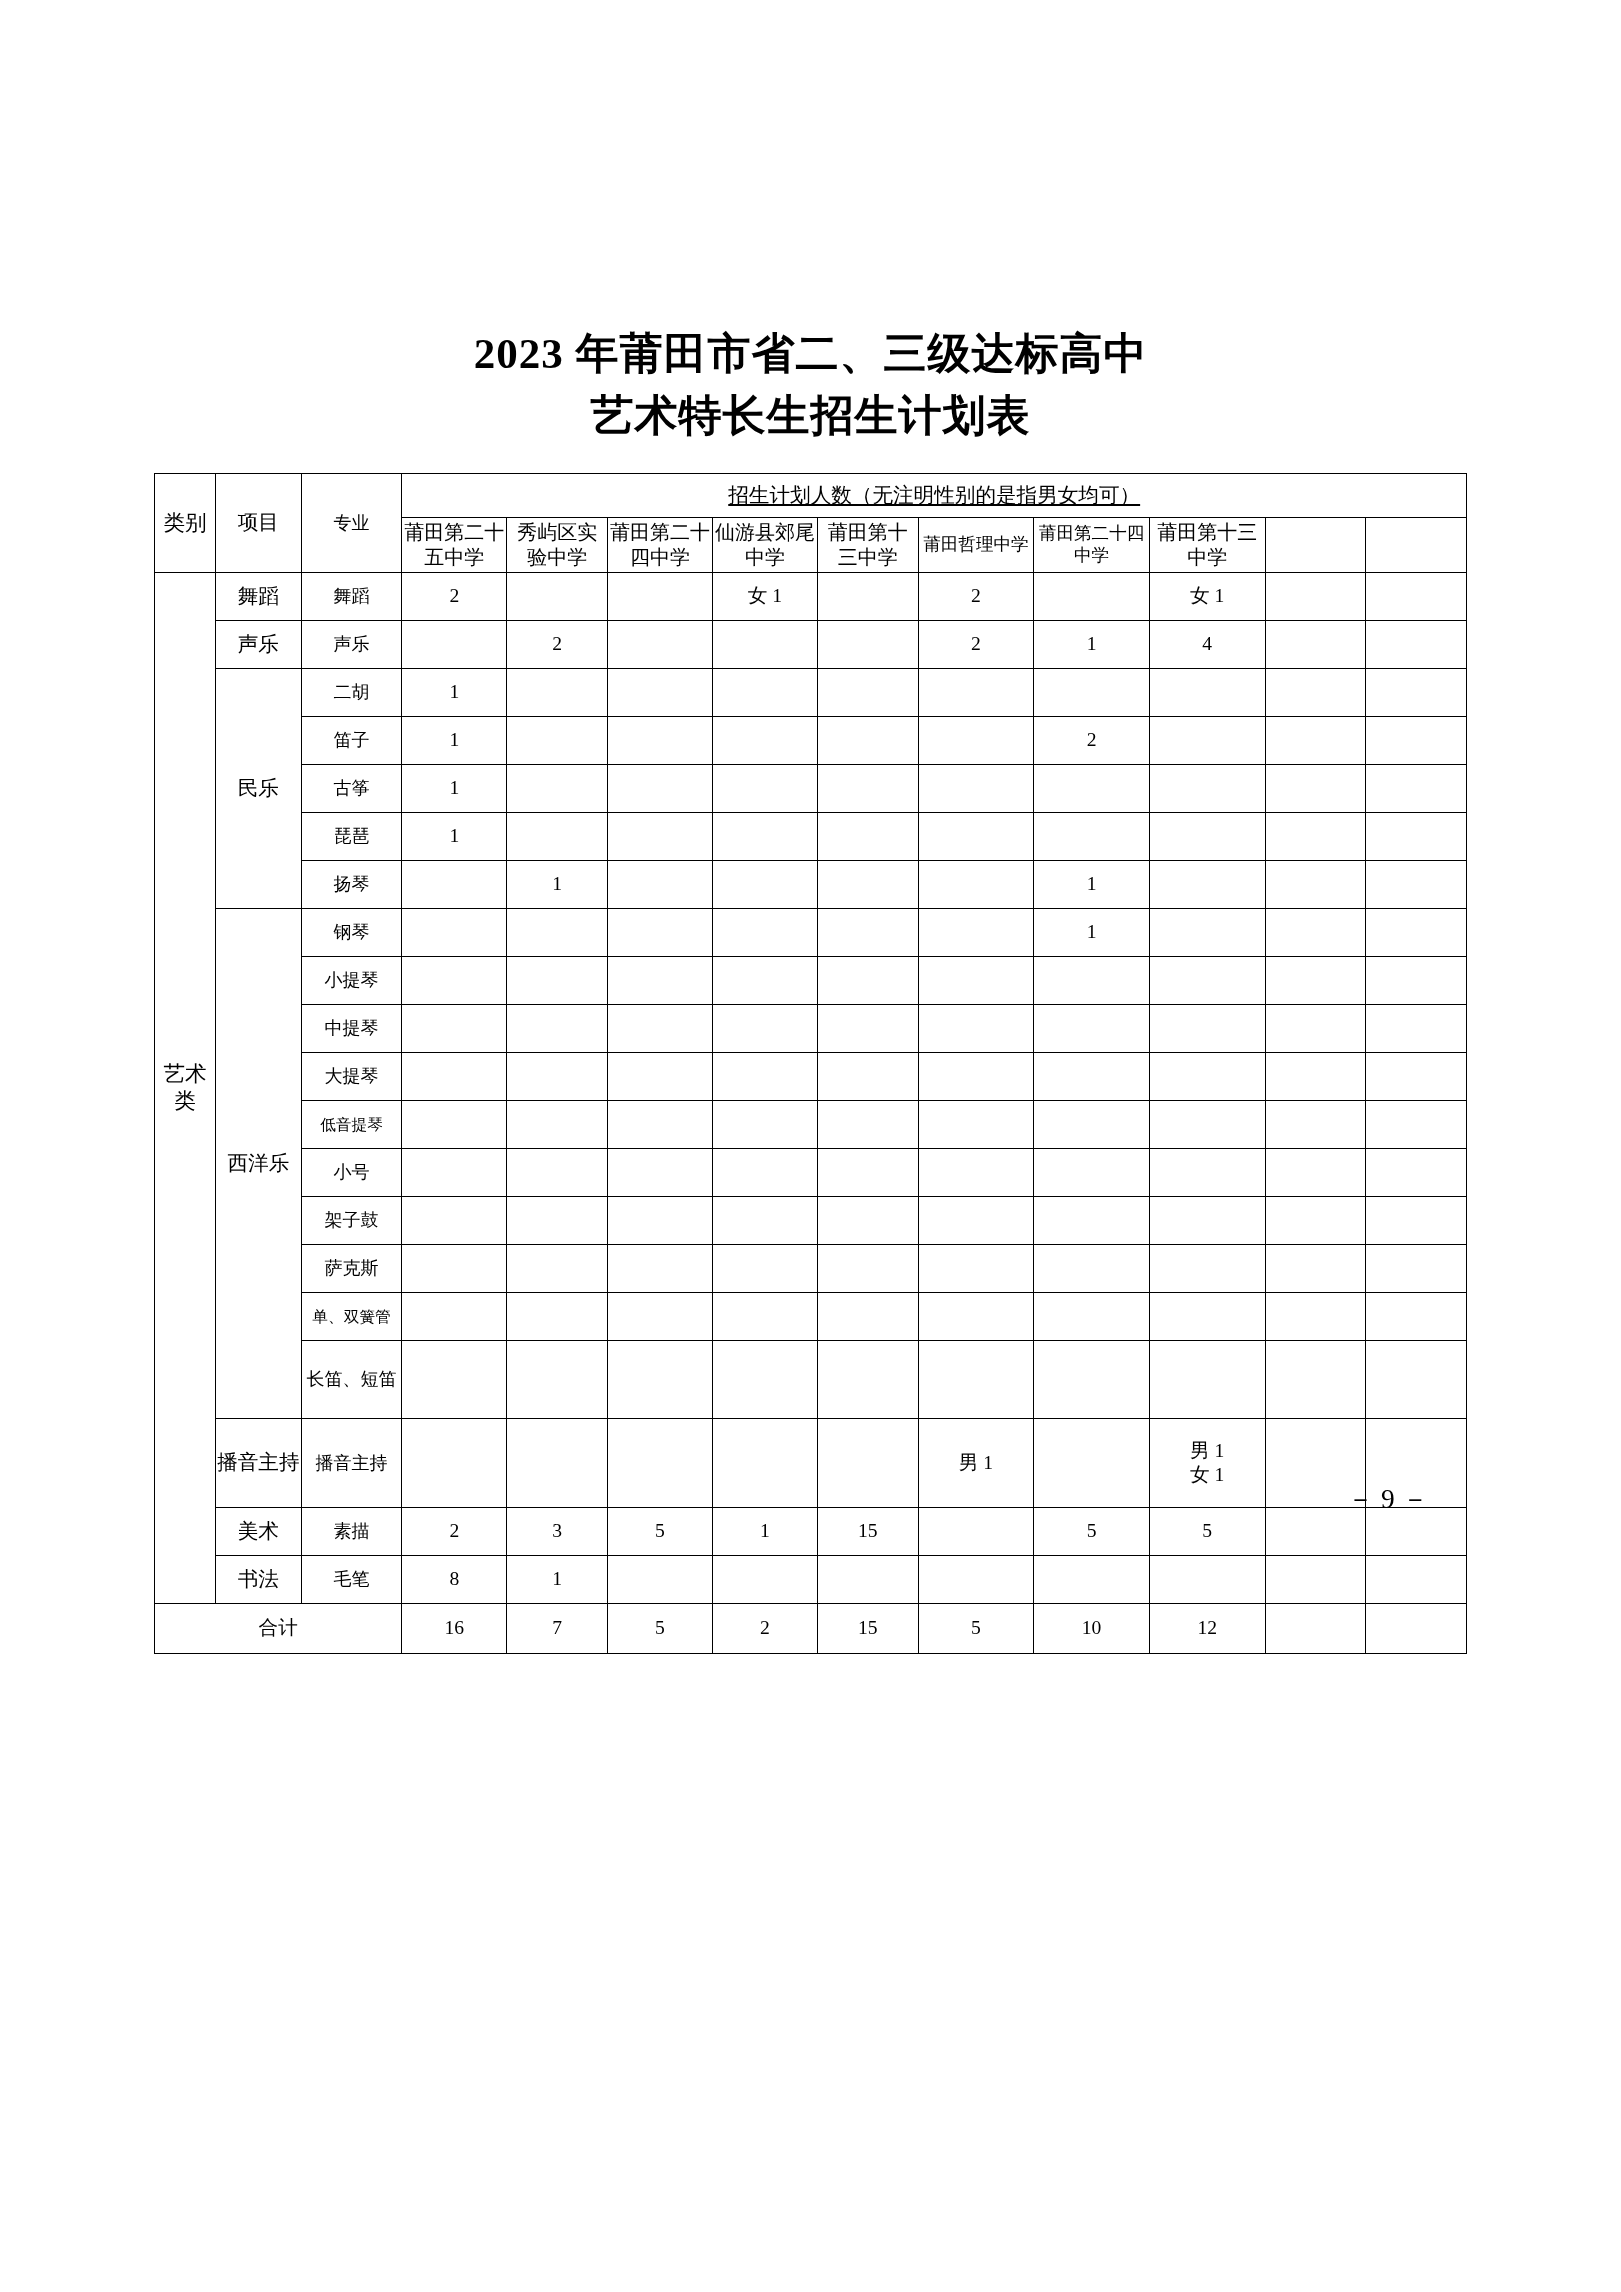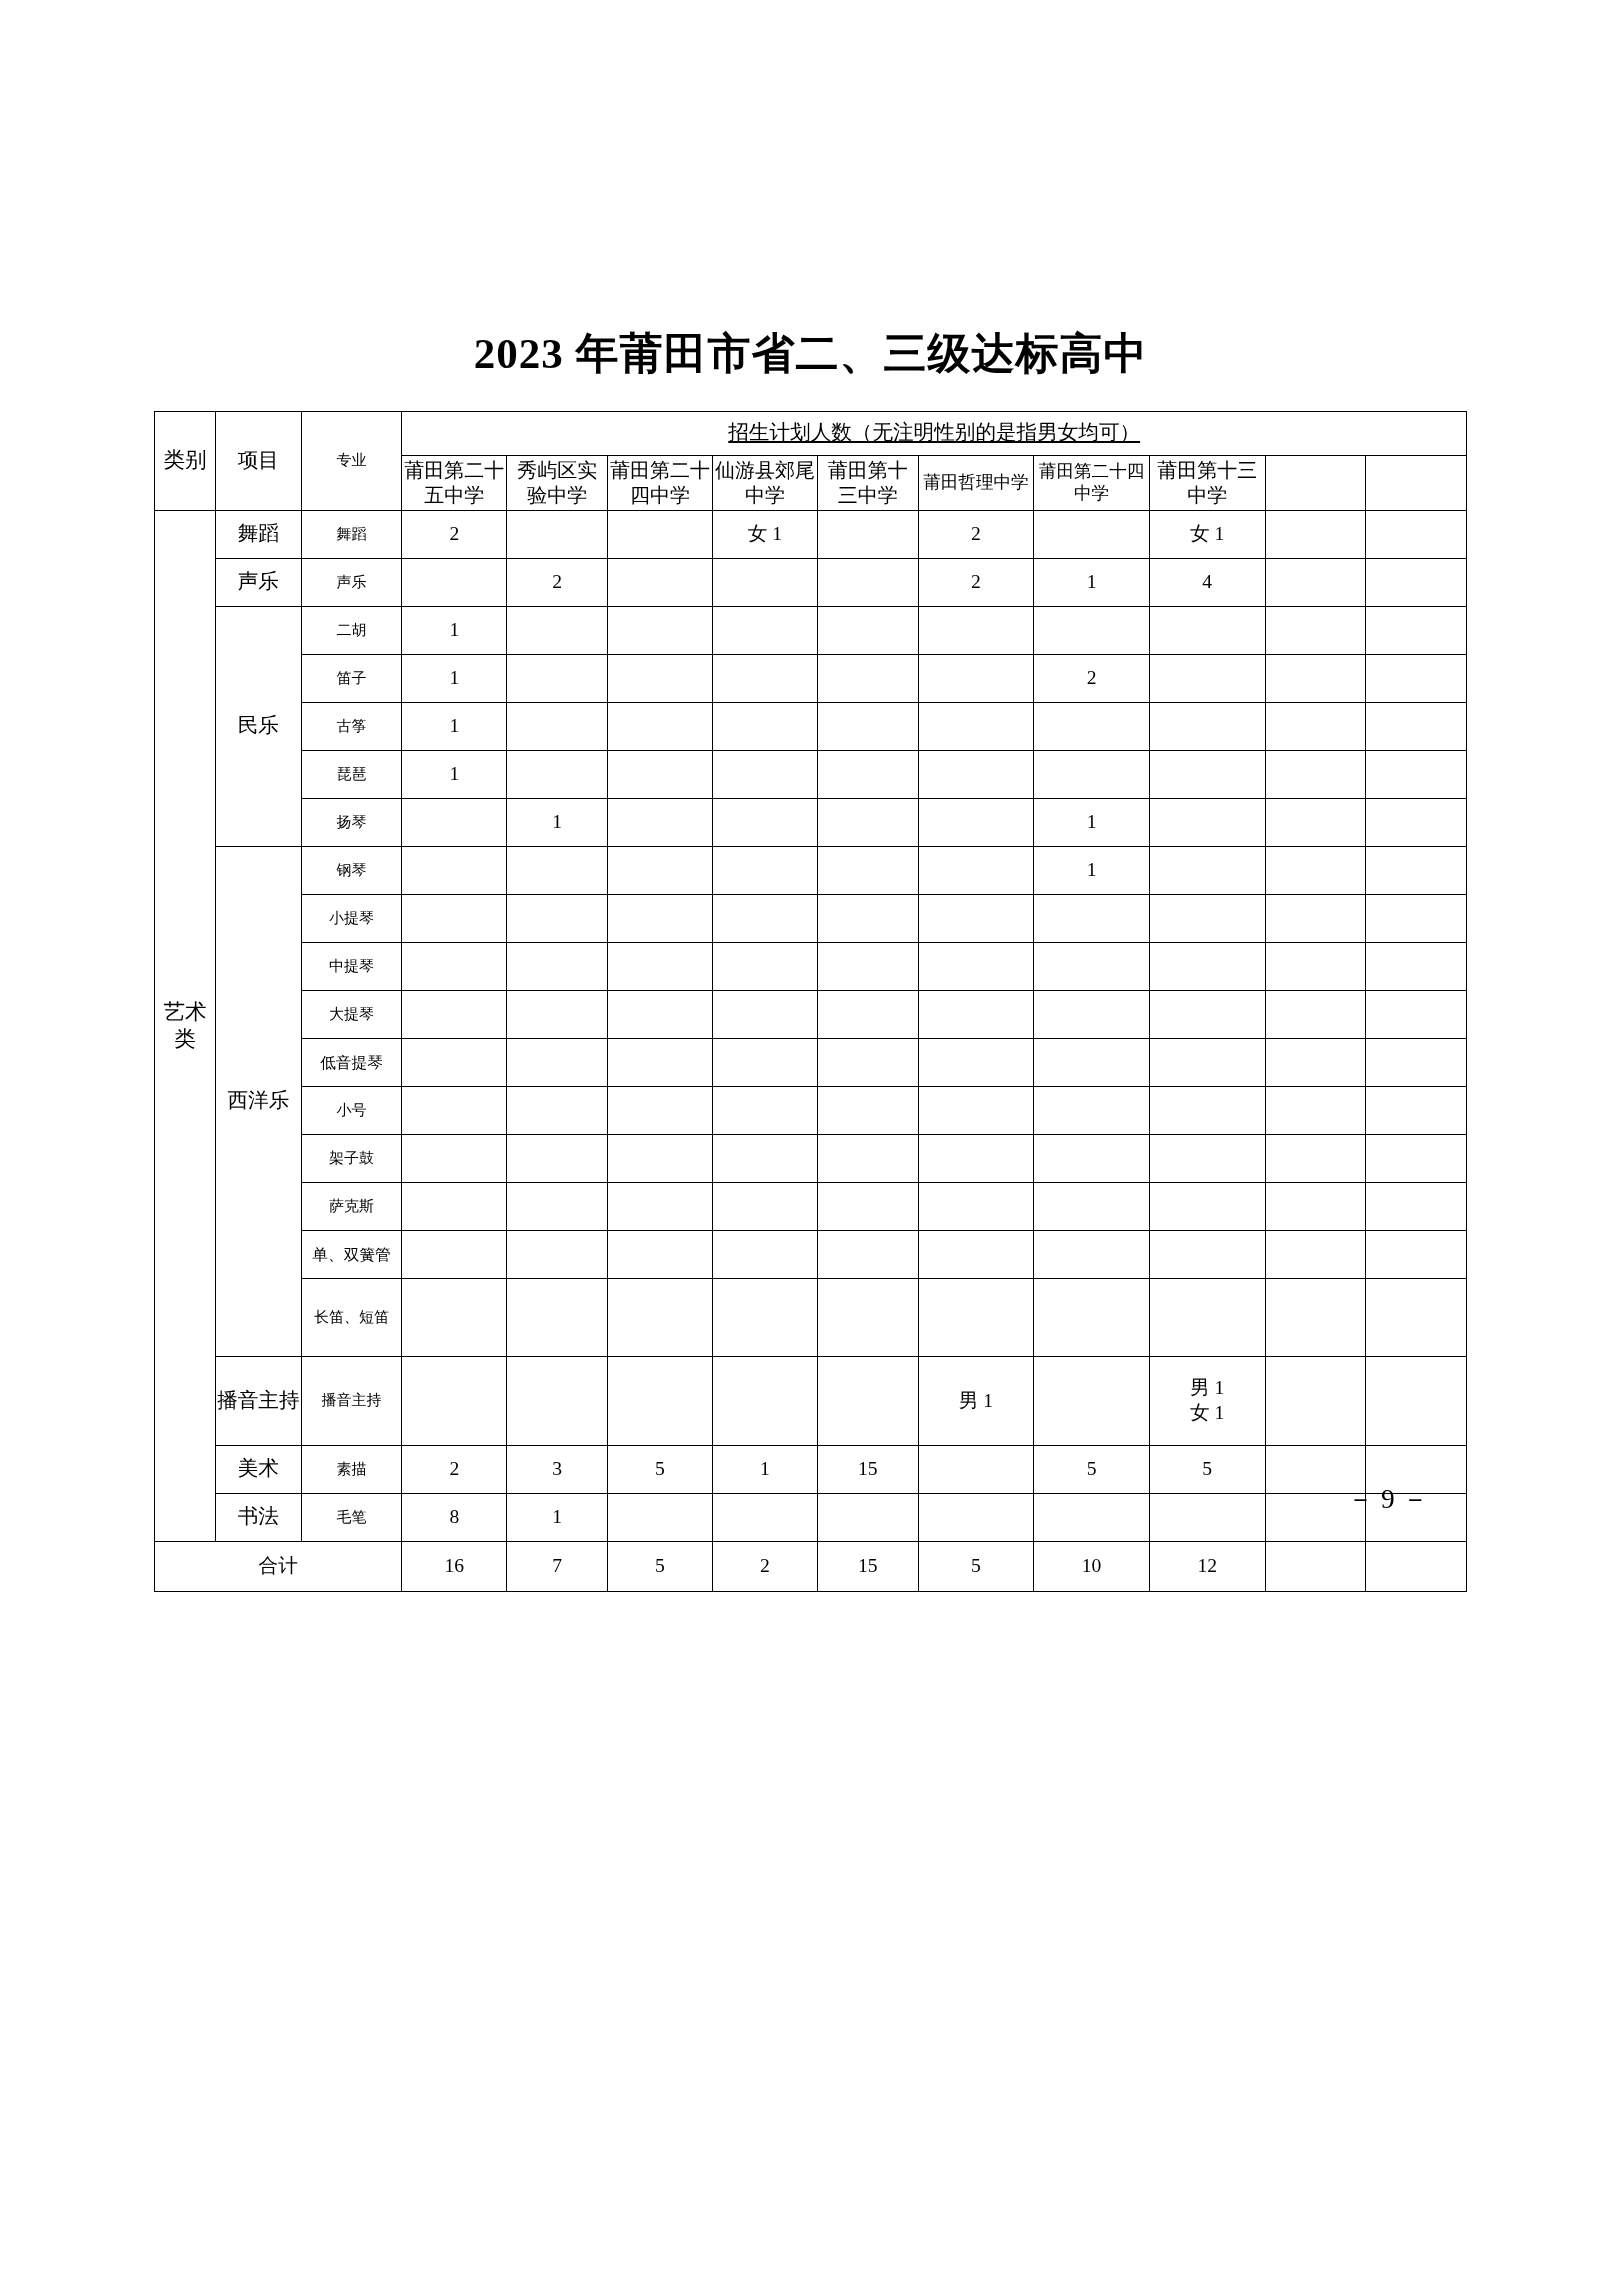--- a/index.html
+++ b/index.html
@@ -70,21 +70,21 @@
     line-height: 1.3;
     width: 57px;
     margin-left: 48px;
   }
   .item-cell {
     font-size: 20.6px;
     line-height: 1.3;
     width: 80px;
   }
   .major-cell {
-    font-size: 15px;
+    font-size: 18px;
     line-height: 1.3;
     width: 90px;
   }
   .major-cell.tiny {
     font-size: 15.7px;
   }
   .num-cell {
     font-size: 19.6px;
     height: 43px;
   }
@@ -106,20 +106,21 @@
     white-space: pre-line;
   }
 </style>
 </head>
 <body>
 
 <div class="page">
 
   <div class="title-block">
     <div class="title-line">2023 年莆田市省二、三级达标高中</div>
+    <div class="title-line">艺术特长生招生计划表</div>
   </div>
 
   <div class="table-wrap">
     <table class="plan">
       <colgroup>
         <col style="width:57px">
         <col style="width:80px">
         <col style="width:94px">
         <col style="width:98px">
         <col style="width:94px">

